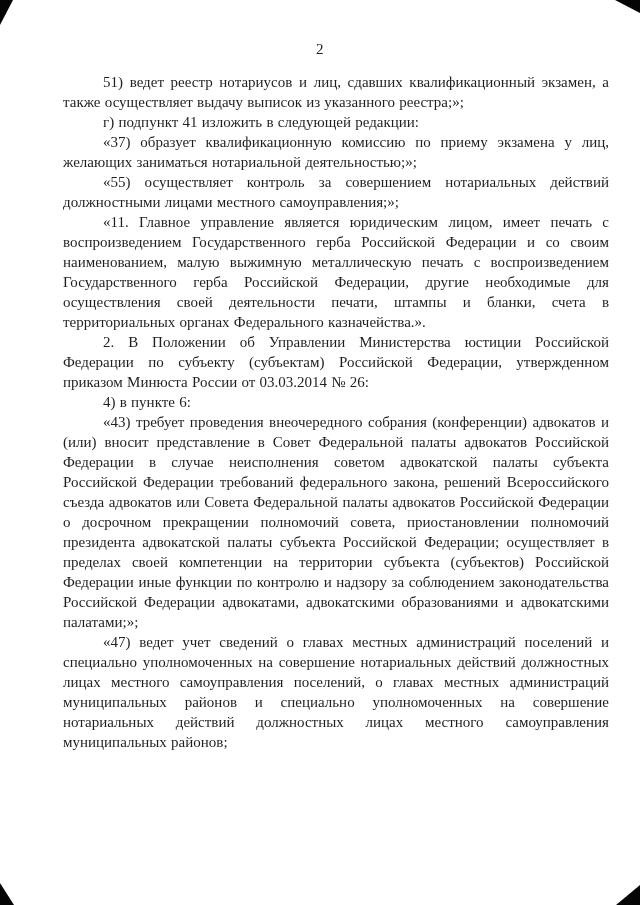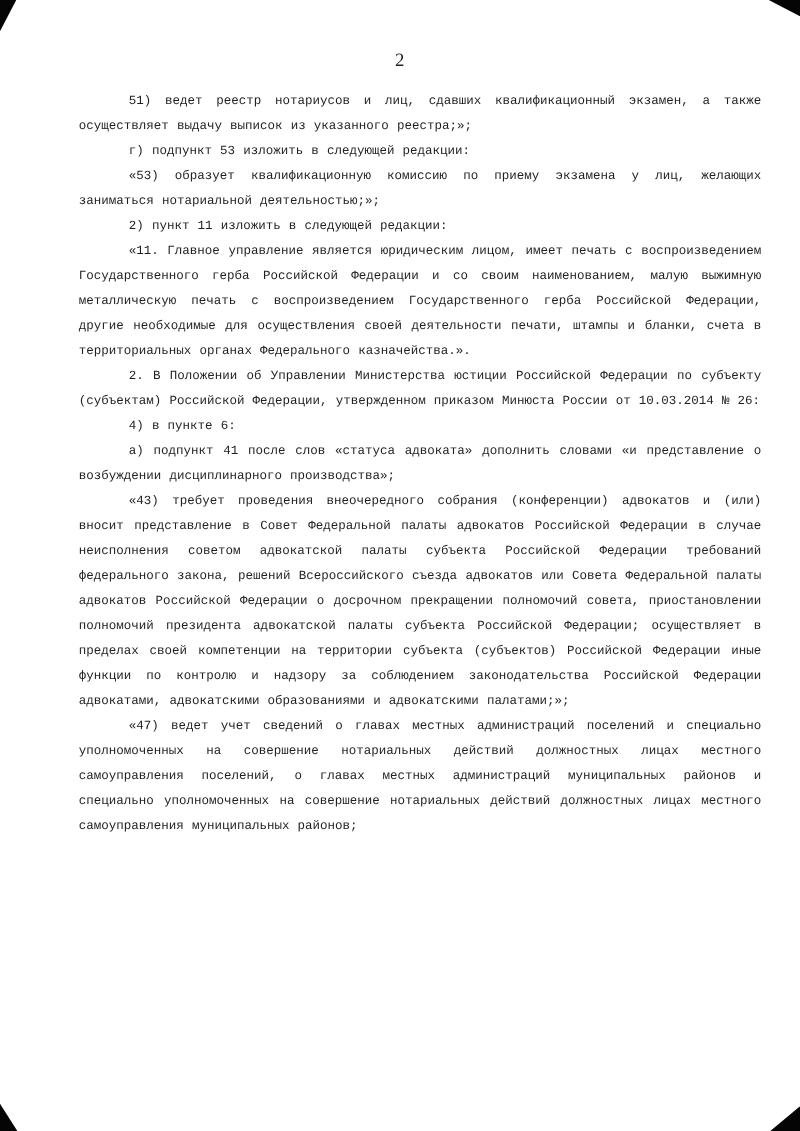--- a/index.html
+++ b/index.html
@@ -25,28 +25,27 @@
     letter-spacing: 0.5px;
   }
   .text-block {
     position: absolute;
     top: 72px;
     left: 63px;
     width: 546px;
   }
   p.para {
     margin: 0;
-    font-size: 10px;
+    font-size: 15px;
     line-height: 20px;
     text-align: justify;
     text-align-last: left;
     text-indent: 40px;
     word-spacing: 0.5px;
     hyphens: none;
-    font-family: Liberation Mono, monospace;
   }
   
   .corner {
     position: absolute;
     background: #050505;
   }
   .corner.tl { top: 0; left: 0; width: 13px; height: 25px;
     clip-path: polygon(0 0, 100% 0, 0 100%); }
   .corner.tr { top: 0; right: 0; width: 25px; height: 13px;
     clip-path: polygon(0 0, 100% 0, 100% 100%); }
@@ -62,24 +61,23 @@
 
   <div class="corner tl"></div>
   <div class="corner tr"></div>
   <div class="corner bl"></div>
   <div class="corner br"></div>
 
   <div class="page-number">2</div>
 
   <div class="text-block">
     <p class="para">51) ведет реестр нотариусов и лиц, сдавших квалификационный экзамен, а также осуществляет выдачу выписок из указанного реестра;»;</p>
-    <p class="para">г) подпункт 53 изложить в следующей редакции:</p>
-    <p class="para">«53) образует квалификационную комиссию по приему экзамена у лиц, желающих заниматься нотариальной деятельностью;»;</p>
-    <p class="para">2) пункт 11 изложить в следующей редакции:</p>
+    <p class="para">г) подпункт 41 изложить в следующей редакции:</p>
+    <p class="para">«37) образует квалификационную комиссию по приему экзамена у лиц, желающих заниматься нотариальной деятельностью;»;</p>
+    <p class="para">«55) осуществляет контроль за совершением нотариальных действий должностными лицами местного самоуправления;»;</p>
     <p class="para">«11. Главное управление является юридическим лицом, имеет печать с воспроизведением Государственного герба Российской Федерации и со своим наименованием, малую выжимную металлическую печать с воспроизведением Государственного герба Российской Федерации, другие необходимые для осуществления своей деятельности печати, штампы и бланки, счета в территориальных органах Федерального казначейства.».</p>
-    <p class="para">2. В Положении об Управлении Министерства юстиции Российской Федерации по субъекту (субъектам) Российской Федерации, утвержденном приказом Минюста России от 10.03.2014 № 26:</p>
+    <p class="para">2. В Положении об Управлении Министерства юстиции Российской Федерации по субъекту (субъектам) Российской Федерации, утвержденном приказом Минюста России от 03.03.2014 № 26:</p>
     <p class="para">4) в пункте 6:</p>
-    <p class="para">а) подпункт 41 после слов «статуса адвоката» дополнить словами «и представление о возбуждении дисциплинарного производства»;</p>
     <p class="para">«43) требует проведения внеочередного собрания (конференции) адвокатов и (или) вносит представление в Совет Федеральной палаты адвокатов Российской Федерации в случае неисполнения советом адвокатской палаты субъекта Российской Федерации требований федерального закона, решений Всероссийского съезда адвокатов или Совета Федеральной палаты адвокатов Российской Федерации о досрочном прекращении полномочий совета, приостановлении полномочий президента адвокатской палаты субъекта Российской Федерации; осуществляет в пределах своей компетенции на территории субъекта (субъектов) Российской Федерации иные функции по контролю и надзору за соблюдением законодательства Российской Федерации адвокатами, адвокатскими образованиями и адвокатскими палатами;»;</p>
     <p class="para">«47) ведет учет сведений о главах местных администраций поселений и специально уполномоченных на совершение нотариальных действий должностных лицах местного самоуправления поселений, о главах местных администраций муниципальных районов и специально уполномоченных на совершение нотариальных действий должностных лицах местного самоуправления муниципальных районов;</p>
   </div>
 
 </div>
 
 </body></html>

